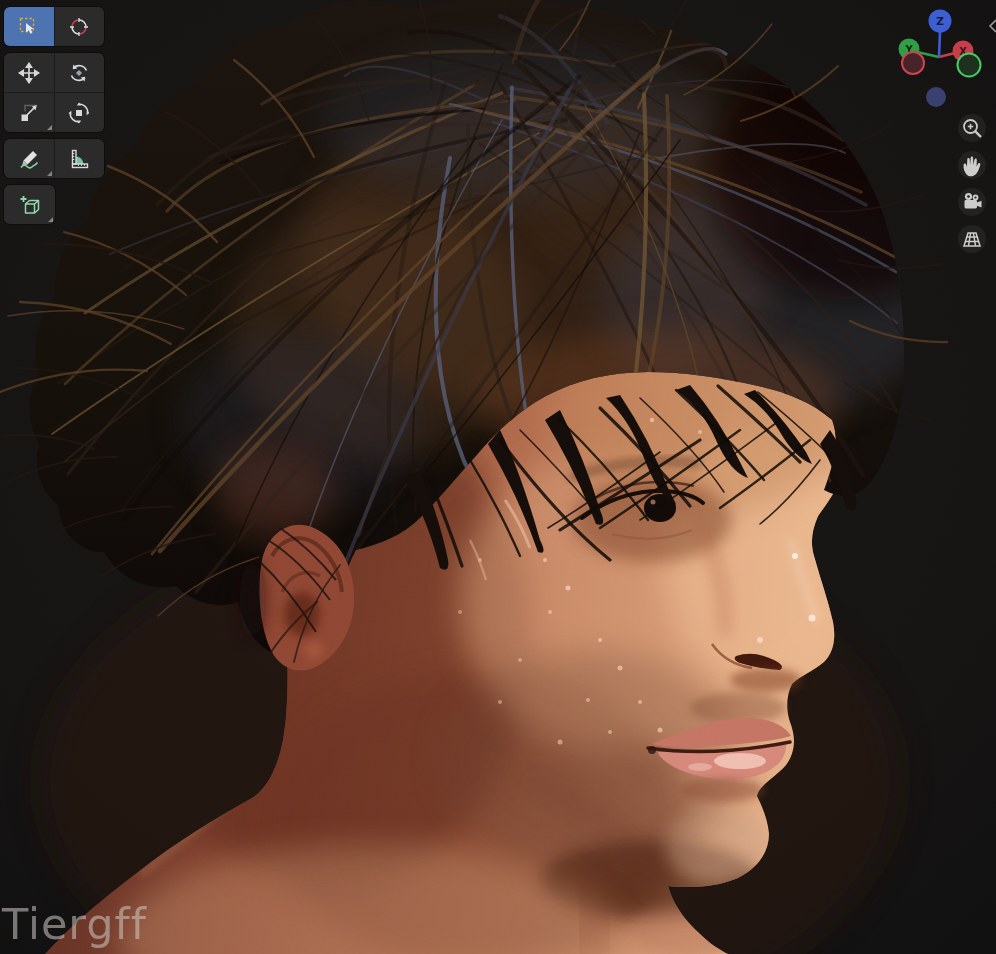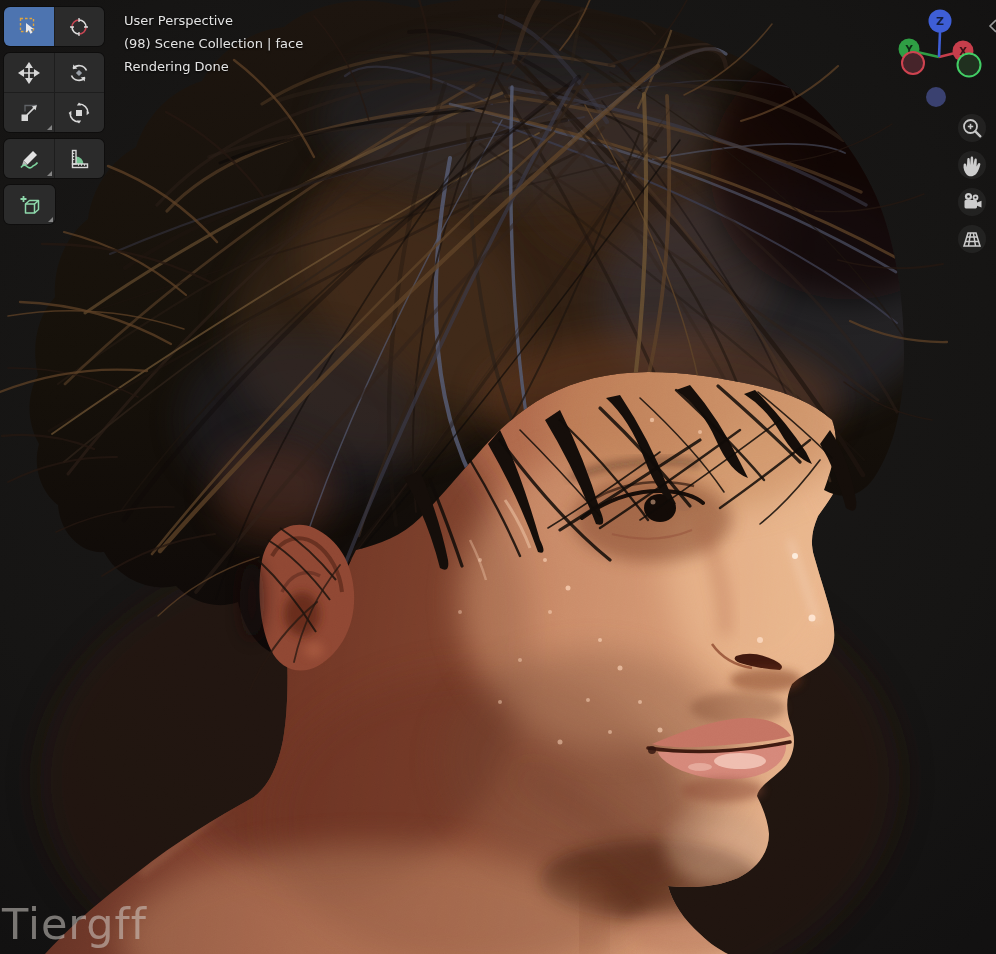--- a/index.html
+++ b/index.html
@@ -325,25 +325,20 @@
         <path d="M340,565 Q306,608 294,662" stroke="#241710" stroke-width="1.8" opacity=".75"></path>
         <path d="M317,602 Q273,638 250,690" stroke="#241710" stroke-width="2.1" opacity=".75"></path>
         <path d="M147,371 Q71,364 0,392" stroke="#5e4026" stroke-width="2.4" opacity=".75"></path>
         <path d="M184,329 Q98,301 8,316" stroke="#5e4026" stroke-width="1.6" opacity=".75"></path>
         <path d="M210,282 Q131,243 42,244" stroke="#241710" stroke-width="2.3" opacity=".75"></path>
       </g>
 
   <rect width="996" height="954" filter="url(#grainF)" opacity="0.05" style="mix-blend-mode:overlay"></rect>
 </svg>
 
-<div class="vp-text">
-  <div>User Perspective</div>
-  <div>(98) Scene Collection | face</div>
-  <div>Rendering Done</div>
-</div>
 
 <div class="watermark">Tiergff</div>
 
 <div class="toolbar">
   <div class="tgroup">
     <div class="tool active" style="background: rgb(77, 116, 176);">
       <svg width="22" height="22" viewBox="0 0 22 22">
         <rect x="2.5" y="2.5" width="13" height="13" fill="none" stroke="#dfa43f" stroke-width="1.4" stroke-dasharray="2.6 1.9"></rect>
         <path d="M8,7 L8,16.6 L10.7,14.2 L12.4,17.8 L14.4,16.8 L12.7,13.3 L15.6,13 Z" fill="#e8e8ec"></path>
       </svg>

